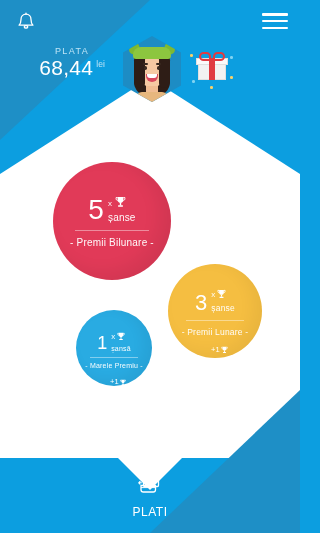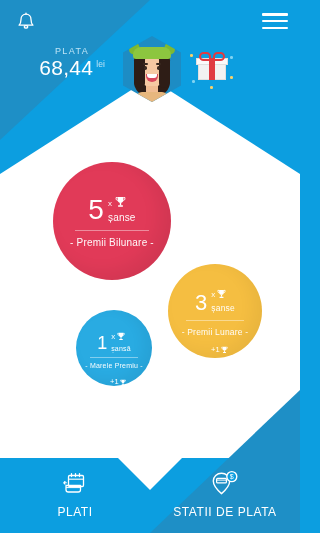--- a/index.html
+++ b/index.html
@@ -386,27 +386,15 @@
           <path d="M4 14.5h14.5v4.2c0 1.3-1 2.3-2.3 2.3H6.3C5 21 4 20 4 18.7v-4.2z" fill="none" stroke="#fff" stroke-width="1.3" stroke-linejoin="round"></path>
           <path d="M4 16.6h14.5" stroke="#fff" stroke-width="1"></path>
           <path d="M4.4 11.8H1.9M3 10.5l-1.3 1.3L3 13.1" fill="none" stroke="#fff" stroke-width="1.1" stroke-linecap="round" stroke-linejoin="round"></path>
         </svg>
       </div>
       <div class="nav-label">PLATI</div>
     </div>
 
 
 
-    <div class="nav-item">
-      <div class="nav-icon">
-        <svg width="30" height="28" viewBox="0 0 30 28" aria-hidden="true">
-          <path d="M11.5 3.2c4.5 0 8.2 3.5 8.2 7.8 0 5.5-8.2 12.6-8.2 12.6S3.3 16.5 3.3 11C3.3 6.7 7 3.2 11.5 3.2z" fill="none" stroke="#fff" stroke-width="1.4"></path>
-          <rect x="6.6" y="8.3" width="9.8" height="4.6" rx="1" fill="none" stroke="#fff" stroke-width="1.2"></rect>
-          <path d="M6.6 10.1h9.8" stroke="#fff" stroke-width="1"></path>
-          <circle cx="21.8" cy="6.6" r="5" fill="#0C9EE0" stroke="#fff" stroke-width="1.4"></circle>
-          <text x="21.8" y="9.4" font-size="7" fill="#fff" text-anchor="middle" font-family="Liberation Sans, sans-serif">$</text>
-        </svg>
-      </div>
-      <div class="nav-label">STATII DE PLATA</div>
-    </div>
   </div>
 
 </div>
 
 </body></html>

